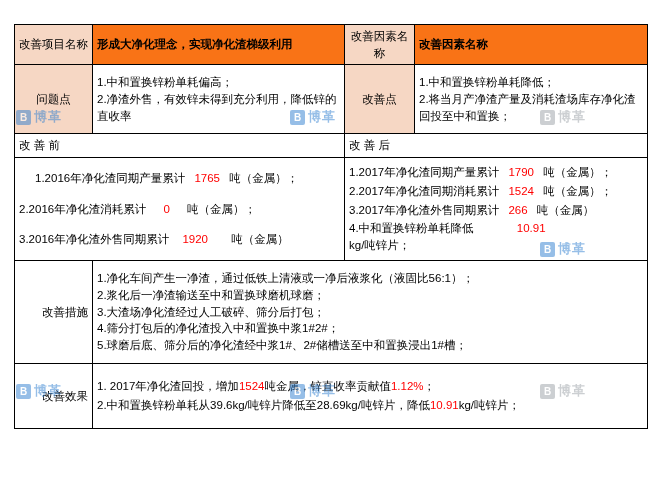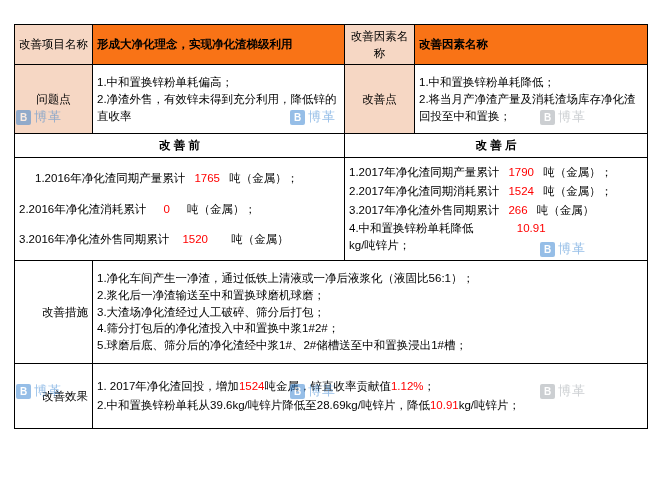--- a/index.html
+++ b/index.html
@@ -56,22 +56,21 @@
   .red-plain {
     color: #ff0000;
   }
   .cell-pad {
     padding: 5px 6px;
   }
   .nowrap-label {
     white-space: nowrap;
   }
   .sec-title {
-    text-align: center;
-    font-weight: bold;
+    font-weight: normal;
     font-size: 12px;
   }
   
   .wm {
     position: absolute;
     display: flex;
     align-items: center;
     gap: 3px;
     opacity: 0.5;
     pointer-events: none;
@@ -84,21 +83,21 @@
     color: #ffffff;
     font-size: 10px;
     line-height: 15px;
     text-align: center;
     border-radius: 2px;
     font-weight: bold;
   }
   .wm .txt {
     color: #2f7fd0;
     font-size: 13px;
-    font-weight: normal;
+    font-weight: bold;
     letter-spacing: 1px;
   }
   .wm-gray .box { background: #9aa0a6; }
   .wm-gray .txt { color: #9aa0a6; }
 </style>
 </head>
 <body>
 
 <table class="sheet">
   <colgroup>
@@ -141,21 +140,21 @@
           <span class="red" style="margin:0 6px">1765</span>
           <span>吨（金属）；</span>
         </div>
         <div style="margin:14px 0">
           <span>2.2016年净化渣消耗累计</span>
           <span class="red" style="margin:0 6px;padding:0 8px">0</span>
           <span>吨（金属）；</span>
         </div>
         <div style="margin:2px 0">
           <span>3.2016年净化渣外售同期累计</span>
-          <span class="red" style="margin:0 6px;padding:0 4px">1520</span>
+          <span class="red" style="margin:0 6px;padding:0 4px">1920</span>
           <span style="margin-left:10px">吨（金属）</span>
         </div>
       </td>
       <td class="cell-pad" colspan="2" style="vertical-align:middle">
         <div style="margin:2px 0">
           <span>1.2017年净化渣同期产量累计</span>
           <span class="red" style="margin:0 6px">1790</span>
           <span>吨（金属）；</span>
         </div>
         <div style="margin:2px 0">

